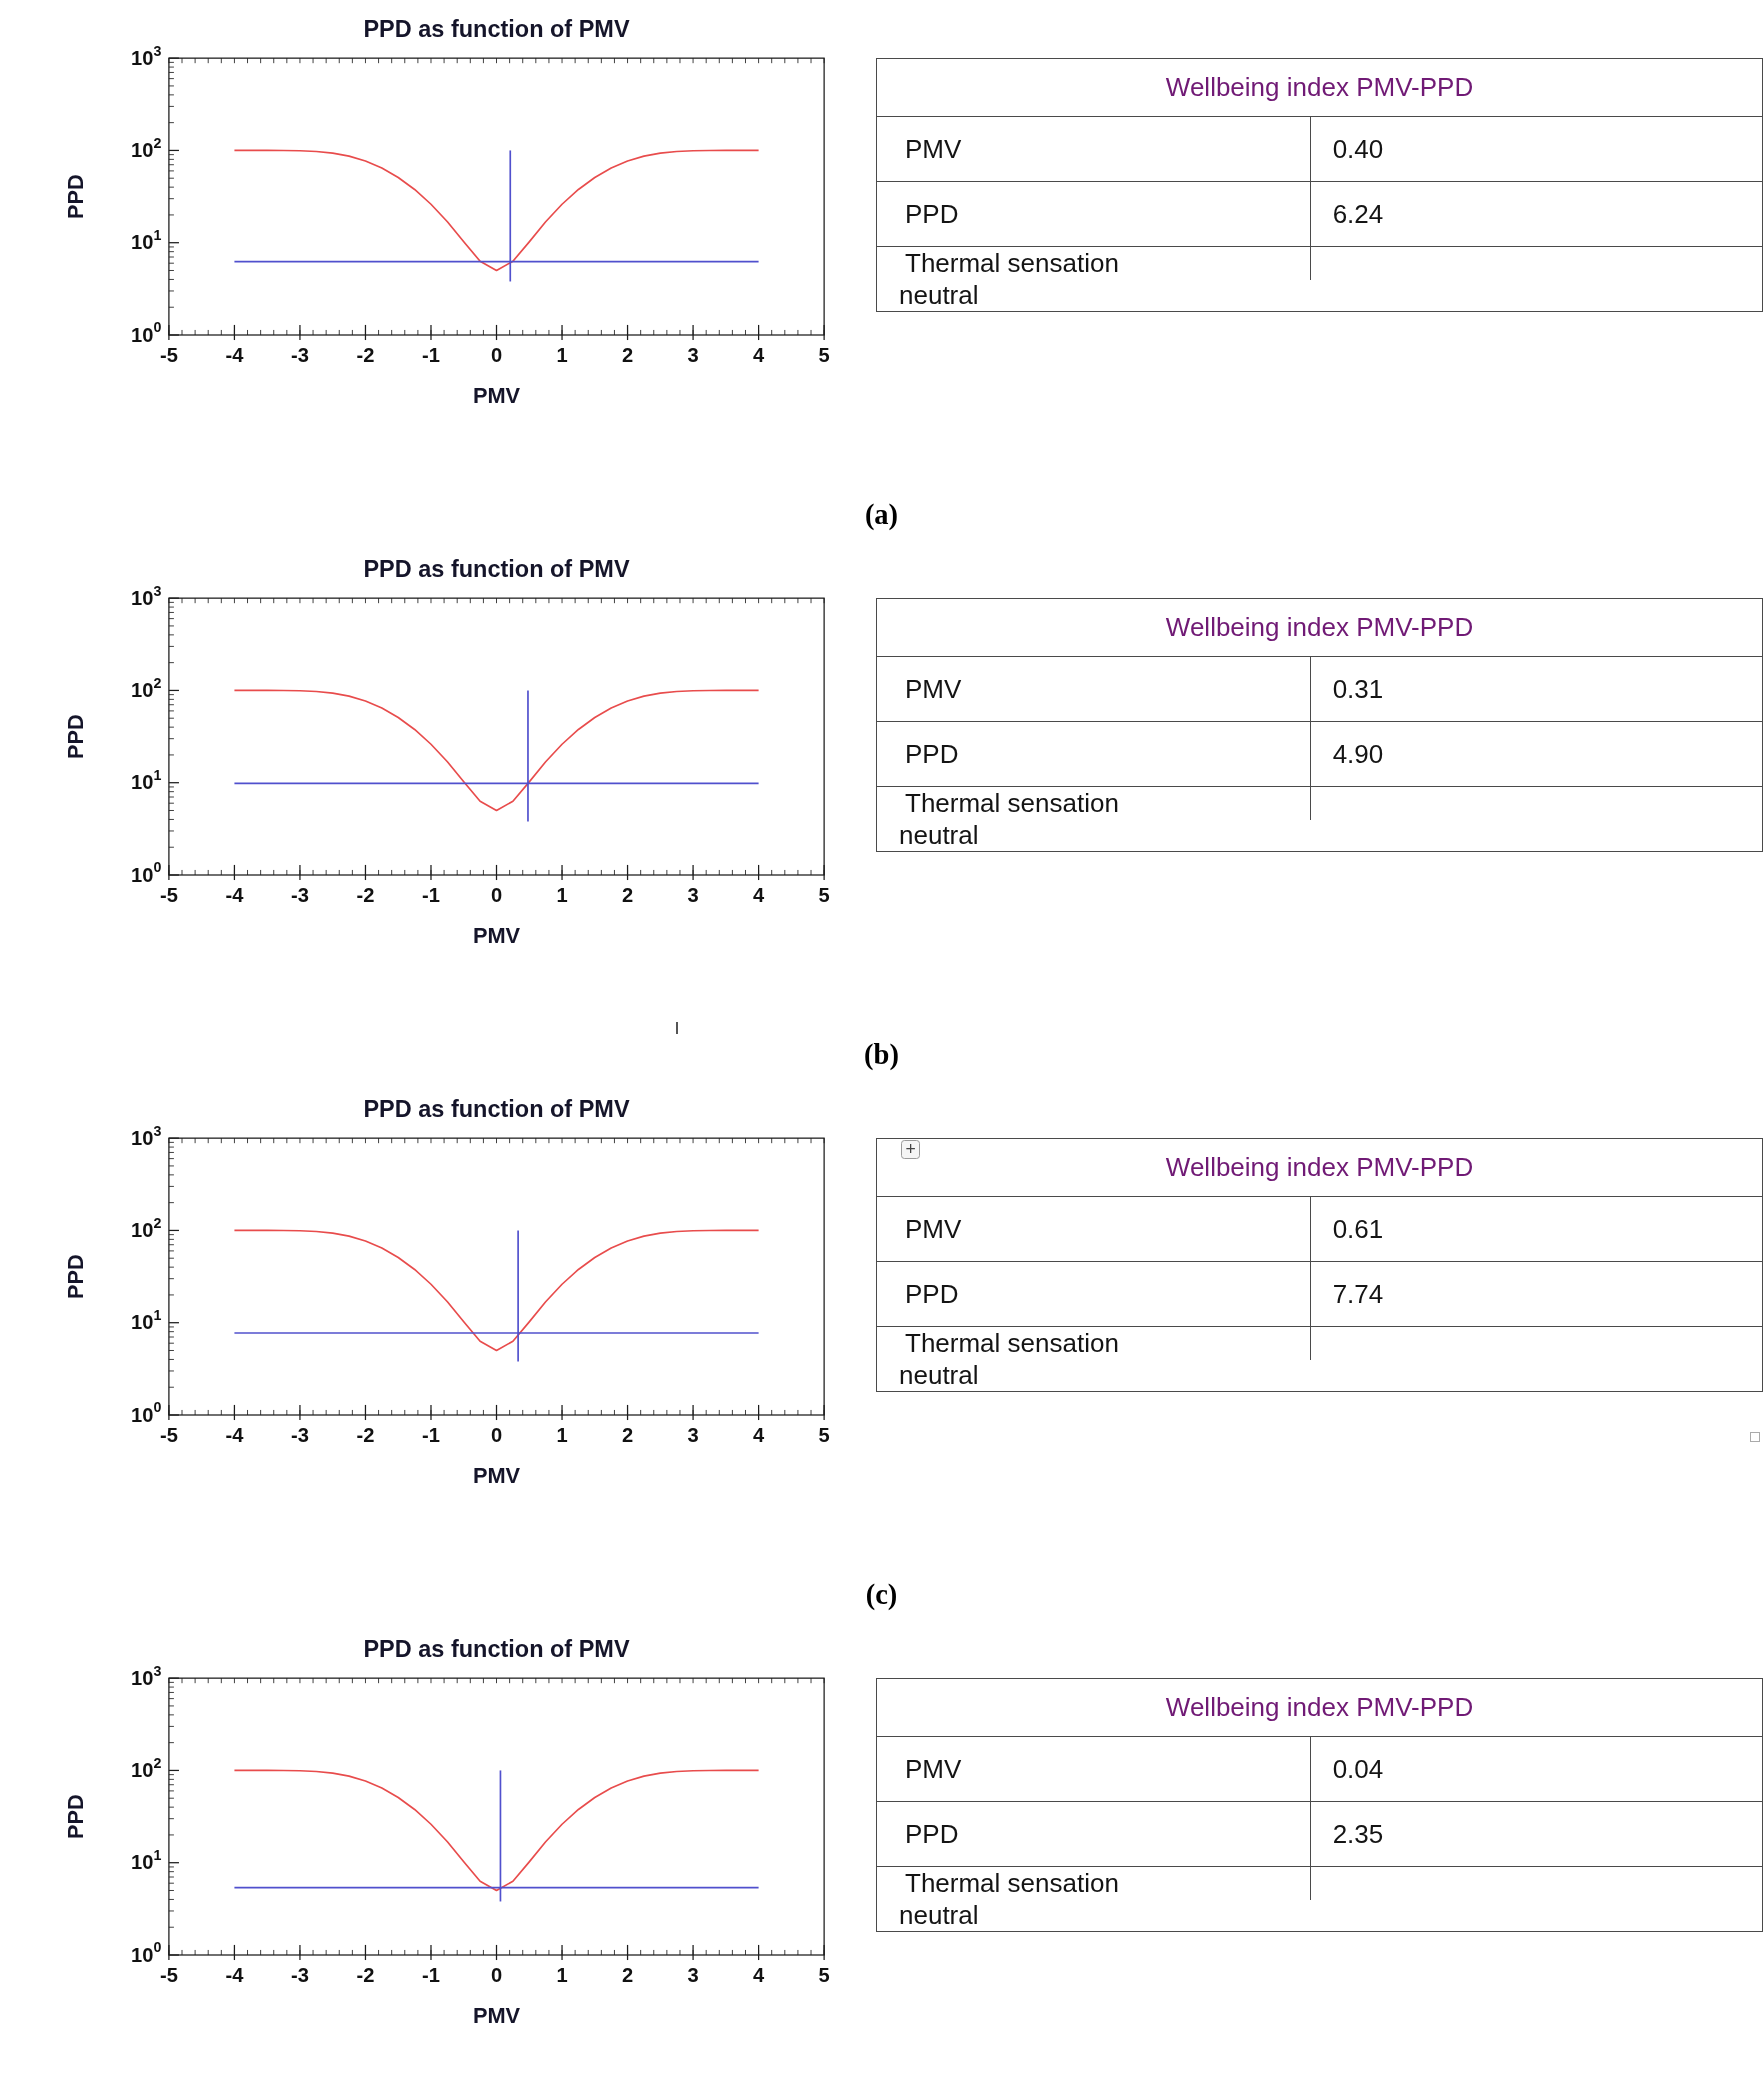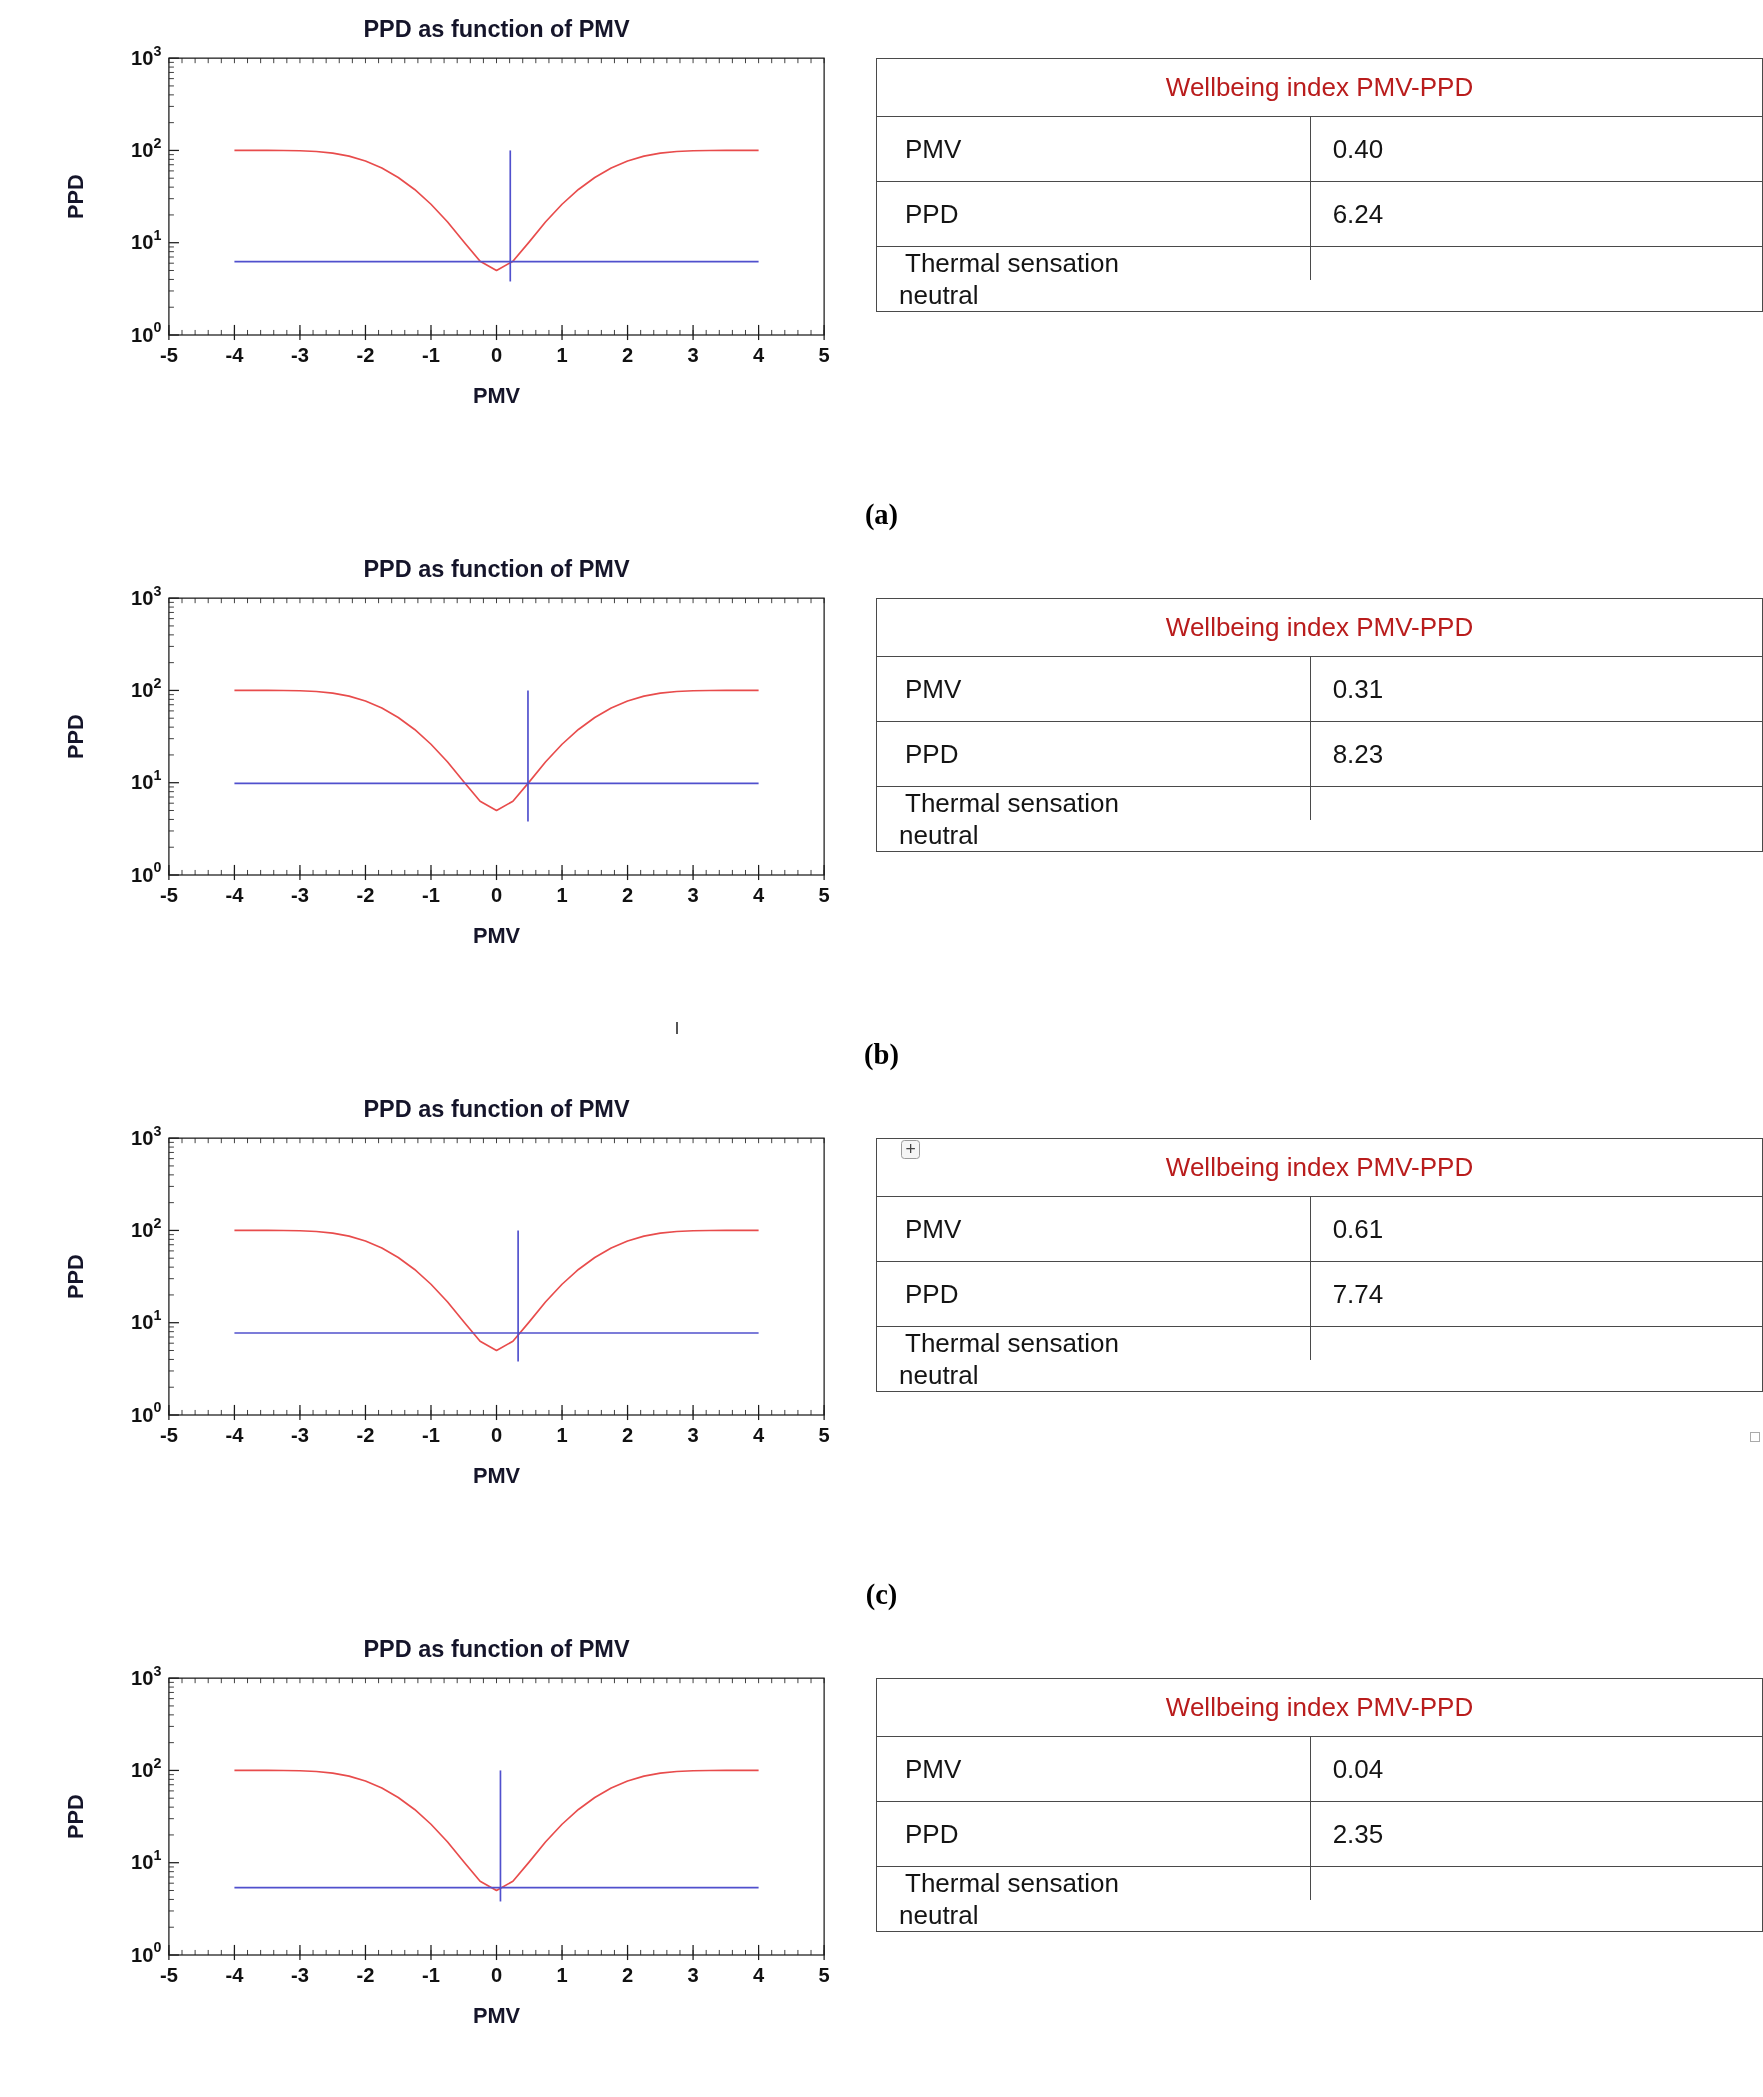--- a/index.html
+++ b/index.html
@@ -7,21 +7,21 @@
   .panel{height:540px;box-sizing:border-box;padding-top:11px;position:relative;}
   .row{display:flex;align-items:flex-start;}
   .chart-block{flex:none;width:797px;margin-left:59px;position:relative;}
   svg text{font-family:"Liberation Sans", sans-serif;}
   .table-block{
     flex:none;width:887px;margin-left:20px;margin-top:47px;
     border:1.3px solid #4a4a4a;box-sizing:border-box;background:#fff;
   }
   .t-header{
     height:57px;display:flex;align-items:center;justify-content:center;
-    font-size:26px;border-bottom:1.3px solid #4a4a4a;color:#b91c1c;
+    font-size:26px;border-bottom:1.3px solid #4a4a4a;color:#701a75;
   }
   .t-row{display:flex;height:64px;border-bottom:1.3px solid #4a4a4a;font-size:26px;color:#141414;}
   .t-row.last{border-bottom:none;flex-direction:column;}
   .t-label{
     width:49%;box-sizing:border-box;padding-left:28px;
     border-right:1.3px solid #4a4a4a;display:flex;align-items:center;height:100%;
   }
   .t-value{flex:1;display:flex;align-items:center;padding-left:22px;height:100%;}
   .caption{
     margin-top:63px;text-align:center;
@@ -421,21 +421,21 @@
         </svg>
     </div>
     <div class="table-block">
       <div class="t-header">Wellbeing index PMV-PPD</div>
       <div class="t-row">
         <div class="t-label">PMV</div>
         <div class="t-value">0.31</div>
       </div>
       <div class="t-row">
         <div class="t-label">PPD</div>
-        <div class="t-value">8.23</div>
+        <div class="t-value">4.90</div>
       </div>
       <div class="t-row last">
         <div class="t-label">Thermal sensation</div>
         <div class="t-value">neutral</div>
       </div>
     </div>
   </div>
   <div class="cursor-mark"></div>
   <div class="caption">(b)</div>
 </section>

